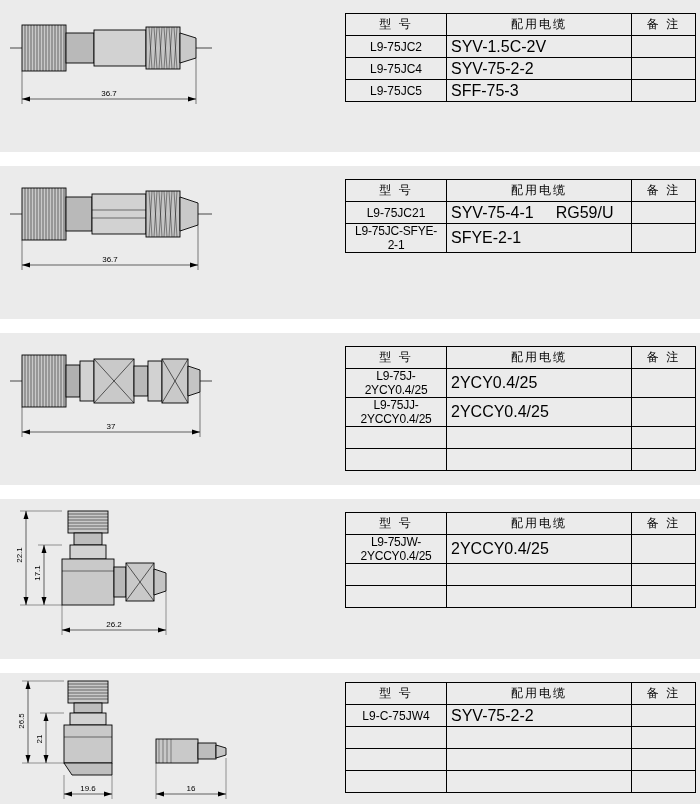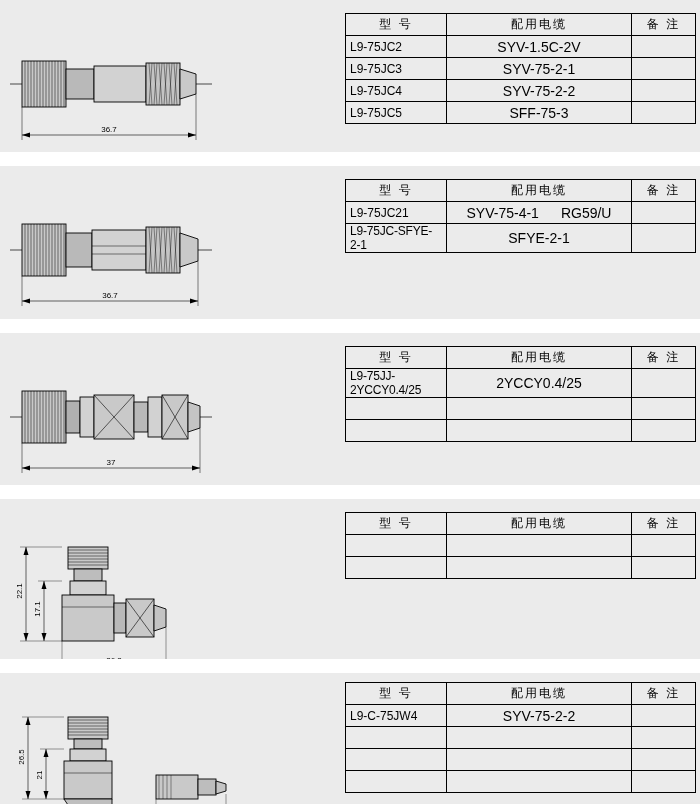--- a/index.html
+++ b/index.html
@@ -27,29 +27,29 @@
     font-size:11px;
   }
   .spec-table td,.spec-table th{
     border:1px solid #000;
     height:21px;
     padding:0 4px;
     font-weight:normal;
     background:#ebebeb;
   }
   .spec-table th{text-align:center;font-size:12px;letter-spacing:2px;}
-  .col-model{width:92px;text-align:left;}
-  .col-cable{width:176px;text-align:center;padding-left:7px;font-size:14px;}
+  .col-model{width:92px;text-align:center;}
+  .col-cable{width:176px;text-align:left;padding-left:7px;font-size:16px;}
   .col-note{width:55px;text-align:center;}
   .model-txt{font-size:12px;}
   .model-sm{font-size:12px;letter-spacing:-0.2px;}
   .cable-gap{display:inline-block;width:22px;}
 
   
-  .draw{position:absolute;left:0;top:0;margin-top:36px;}
+  .draw{position:absolute;left:0;top:0;}
   svg{display:block;}
   .gapband{position:absolute;left:0;width:700px;background:#ffffff;}
 </style>
 </head>
 <body>
 
 <div class="page">
 
   <div class="section" style="position:absolute;left:0;top:0;height:152px;">
     <div class="draw">
@@ -111,25 +111,20 @@
     <table class="spec-table" style="left:345px;top:13px;">
       <tbody>
           <tr>
         <th class="col-model">型  号</th>
         <th class="col-cable" style="text-align:center">配用电缆</th>
         <th class="col-note">备  注</th>
       </tr>
       <tr>
         <td class="col-model model-txt">L9-75JC2</td>
         <td class="col-cable">SYV-1.5C-2V</td>
-        <td class="col-note"></td>
-      </tr>
-      <tr>
-        <td class="col-model model-txt">L9-75JC3</td>
-        <td class="col-cable">SYV-75-2-1</td>
         <td class="col-note"></td>
       </tr>
       <tr>
         <td class="col-model model-txt">L9-75JC4</td>
         <td class="col-cable">SYV-75-2-2</td>
         <td class="col-note"></td>
       </tr>
       <tr>
         <td class="col-model model-txt">L9-75JC5</td>
         <td class="col-cable">SFF-75-3</td>
@@ -265,20 +260,25 @@
     </div>
 
     <table class="spec-table" style="left:345px;top:13px;">
       <tbody>
           <tr>
         <th class="col-model">型  号</th>
         <th class="col-cable" style="text-align:center">配用电缆</th>
         <th class="col-note">备  注</th>
       </tr>
       <tr>
+        <td class="col-model model-sm">L9-75J-2YCY0.4/25</td>
+        <td class="col-cable">2YCY0.4/25</td>
+        <td class="col-note"></td>
+      </tr>
+      <tr>
         <td class="col-model model-sm">L9-75JJ-2YCCY0.4/25</td>
         <td class="col-cable">2YCCY0.4/25</td>
         <td class="col-note"></td>
       </tr>
       <tr>
         <td class="col-model model-sm">&nbsp;</td>
         <td class="col-cable"></td>
         <td class="col-note"></td>
       </tr>
       <tr>
@@ -339,20 +339,25 @@
         <text x="114" y="128" font-size="8" text-anchor="middle" font-family="Liberation Sans, sans-serif">26.2</text>
       </svg>
     </div>
 
     <table class="spec-table" style="left:345px;top:13px;">
       <tbody>
           <tr>
         <th class="col-model">型  号</th>
         <th class="col-cable" style="text-align:center">配用电缆</th>
         <th class="col-note">备  注</th>
+      </tr>
+      <tr>
+        <td class="col-model model-sm">L9-75JW-2YCCY0.4/25</td>
+        <td class="col-cable">2YCCY0.4/25</td>
+        <td class="col-note"></td>
       </tr>
       <tr>
         <td class="col-model model-sm">&nbsp;</td>
         <td class="col-cable"></td>
         <td class="col-note"></td>
       </tr>
       <tr>
         <td class="col-model model-sm">&nbsp;</td>
         <td class="col-cable"></td>
         <td class="col-note"></td>

